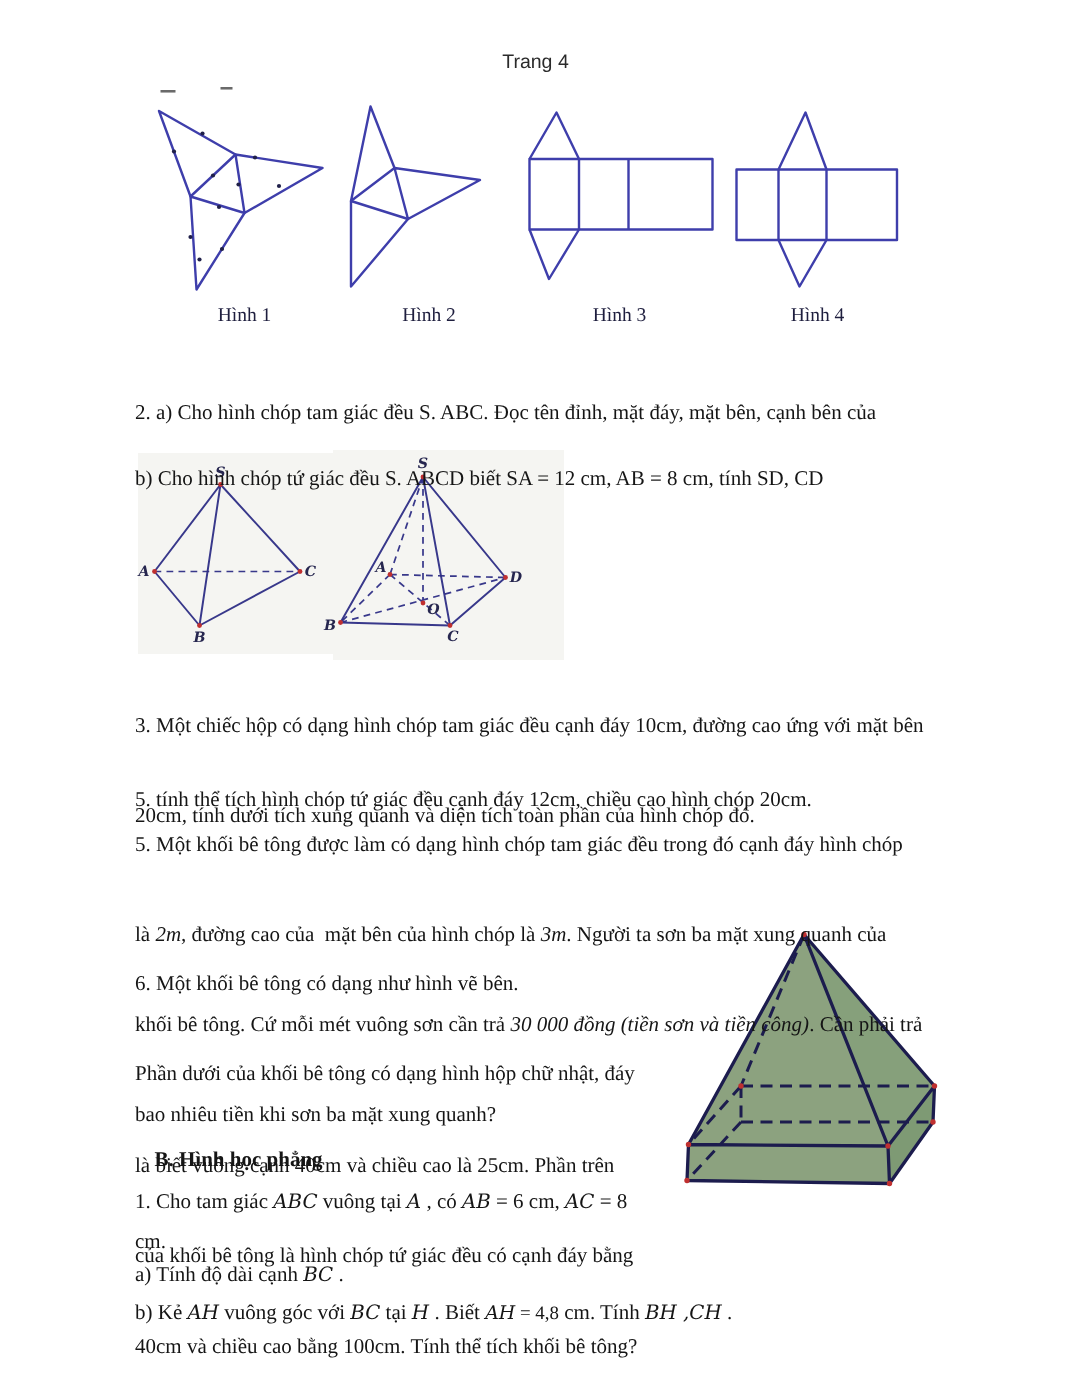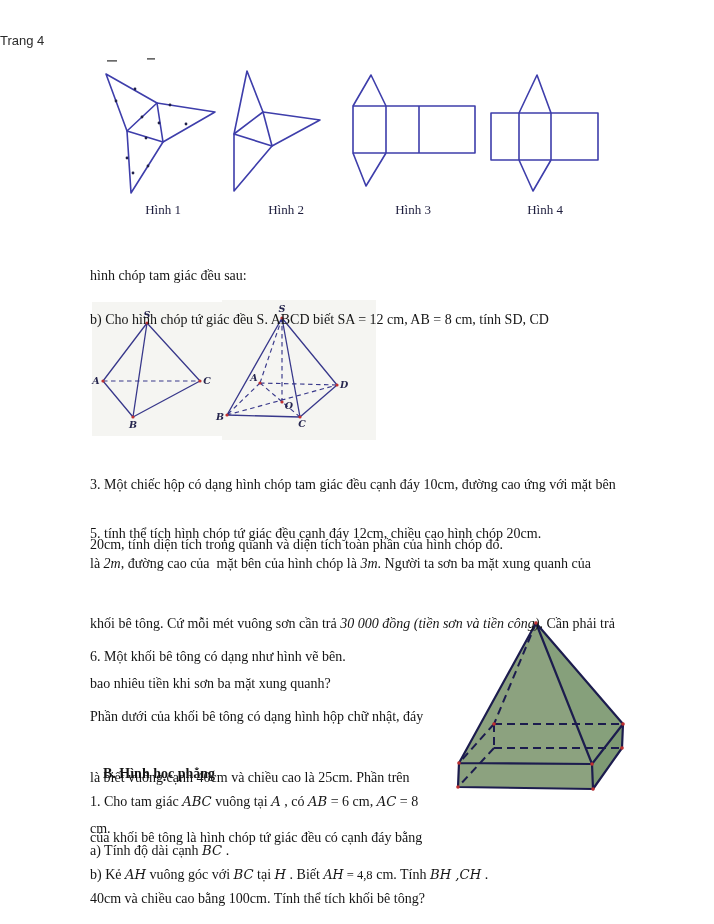--- a/index.html
+++ b/index.html
@@ -15,21 +15,21 @@
     --text-color:#151515;
     --header-color:#2b2b2b;
   }
   html,body{margin:0;padding:0;}
   body{
     width:714px;height:924px;background:#ffffff;position:relative;
     font-family:"Liberation Serif",serif;color:var(--text-color);
     overflow:hidden;
   }
   .hdr{
-    position:absolute;top:33px;left:0;width:714px;
+    position:absolute;top:33px;left:0;width:714px;text-align:center;
     font-family:"Liberation Sans",sans-serif;font-size:13px;color:var(--header-color);
   }
   svg.fig-layer{position:absolute;left:0;top:0;}
   .net{stroke:var(--net-line);fill:none;stroke-width:1.6;stroke-linejoin:round;}
   .tick{fill:#20204a;}
   .artifact{fill:#6a6a6a;}
   .scanbg{fill:var(--scan-bg);}
   .sline{stroke:var(--scan-line);fill:none;stroke-width:1.3;stroke-linejoin:round;opacity:.95;}
   .sdash{stroke:var(--scan-line);fill:none;stroke-width:1.15;stroke-dasharray:4.5 3.5;opacity:.95;}
   .vdot{fill:var(--red-dot);}
@@ -165,36 +165,37 @@
     </g>
   </g>
 </svg>
 
 <div class="figlab" style="left:163px">Hình 1</div>
 <div class="figlab" style="left:286px">Hình 2</div>
 <div class="figlab" style="left:413px">Hình 3</div>
 <div class="figlab" style="left:545px">Hình 4</div>
 
 <div class="txt lh22" style="top:233px">
-  <div class="line"><span>hình chóp tam giác đều sau:</span></div>
+  <div class="line"><span>2. a) Cho hình chóp tam giác đều S. ABC. Đọc tên đỉnh, mặt đáy, mặt bên, cạnh bên của</span></div>
 </div>
 <div class="txt" style="top:280px">
   <div class="line"><span>b) Cho hình chóp tứ giác đều S. ABCD biết SA = 12 cm, AB = 8 cm, tính SD, CD</span></div>
 </div>
 
 <div class="txt lh27" style="top:439px">
   <div class="line"><span>3. Một chiếc hộp có dạng hình chóp tam giác đều cạnh đáy 10cm, đường cao ứng với mặt bên</span></div>
-  <div class="line"><span>20cm, tính diện tích trong quanh và diện tích toàn phần của hình chóp đó.</span></div>
+  <div class="line"><span>20cm, tính dưới tích xung quanh và diện tích toàn phần của hình chóp đó.</span></div>
 </div>
 
 <div class="txt" style="top:494px">
   <div class="line"><span>5. tính thể tích hình chóp tứ giác đều cạnh đáy 12cm, chiều cao hình chóp 20cm.</span></div>
 </div>
 
 <div class="txt lh28" style="top:518px">
+  <div class="line"><span>5. Một khối bê tông được làm có dạng hình chóp tam giác đều trong đó cạnh đáy hình chóp</span></div>
   <div class="line"><span>là </span><span class="it">2m</span><span>, đường cao của  mặt bên của hình chóp là </span><span class="it">3m</span><span>. Người ta sơn ba mặt xung quanh của</span></div>
   <div class="line"><span>khối bê tông. Cứ mỗi mét vuông sơn cần trả </span><span class="it">30 000 đồng (tiền sơn và tiền công)</span><span>. Cần phải trả</span></div>
   <div class="line"><span>bao nhiêu tiền khi sơn ba mặt xung quanh?</span></div>
 </div>
 
 <div class="txt lh285" style="top:611px">
   <div class="line"><span>6. Một khối bê tông có dạng như hình vẽ bên.</span></div>
   <div class="line"><span>Phần dưới của khối bê tông có dạng hình hộp chữ nhật, đáy</span></div>
   <div class="line"><span>là biết vuông cạnh 40cm và chiều cao là 25cm. Phần trên</span></div>
   <div class="line"><span>của khối bê tông là hình chóp tứ giác đều có cạnh đáy bằng</span></div>

